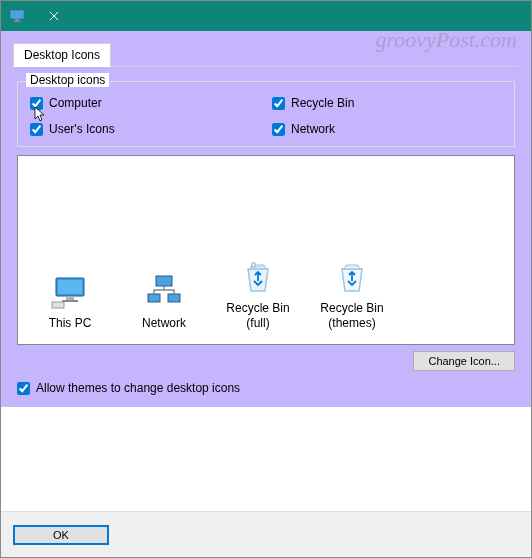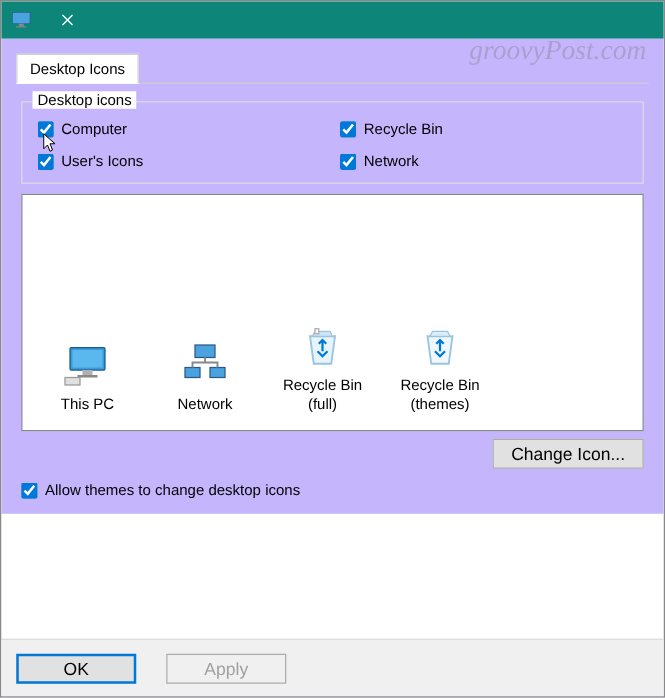--- a/index.html
+++ b/index.html
@@ -110,21 +110,21 @@
     }
     .icon-item svg { width: 40px; height: 40px; margin-bottom: 4px; }
     .icon-label { line-height: 1.2; }
     .action-row {
       display: flex;
       justify-content: flex-end;
       gap: 6px;
       margin: 4px 4px 10px 4px;
     }
     .btn {
-      font-size: 14px;
+      font-size: 11px;
       padding: 3px 14px;
       min-width: 96px;
       border: 1px solid #adadad;
       background: #e1e1e1;
       cursor: pointer;
       text-align: center;
     }
     .btn.default { border: 2px solid #0078d7; background: #e1e1e1; padding: 2px 13px; }
     .btn.disabled { color: #a0a0a0; background: #f0f0f0; cursor: default; }
     .allow-themes {
@@ -141,24 +141,24 @@
     }
     .footer {
       position: absolute;
       bottom: 0;
       left: 0;
       right: 0;
       height: 46px;
       background: #f0f0f0;
       border-top: 1px solid #dcdcdc;
       display: flex;
-      justify-content: flex-start;
+      justify-content: space-between;
       align-items: center;
       padding: 0 12px;
-      gap: 24px;
+      gap: 6px;
     }
     .watermark {
       position: absolute;
       top: 26px;
       right: 14px;
       font-family: Georgia, serif;
       font-size: 22px;
       color: rgba(120,120,120,0.35);
       font-style: italic;
       pointer-events: none;
@@ -261,14 +261,13 @@
   </div>
 
   <label class="allow-themes">
     <input type="checkbox" checked="" style="">
     <span>Allow themes to change desktop icons</span>
   </label>
 </div>
 
 <div class="footer">
   <button class="btn default">OK</button>
-  <button class="btn disabled">Apply</button>
 </div>
 
 </body></html>

